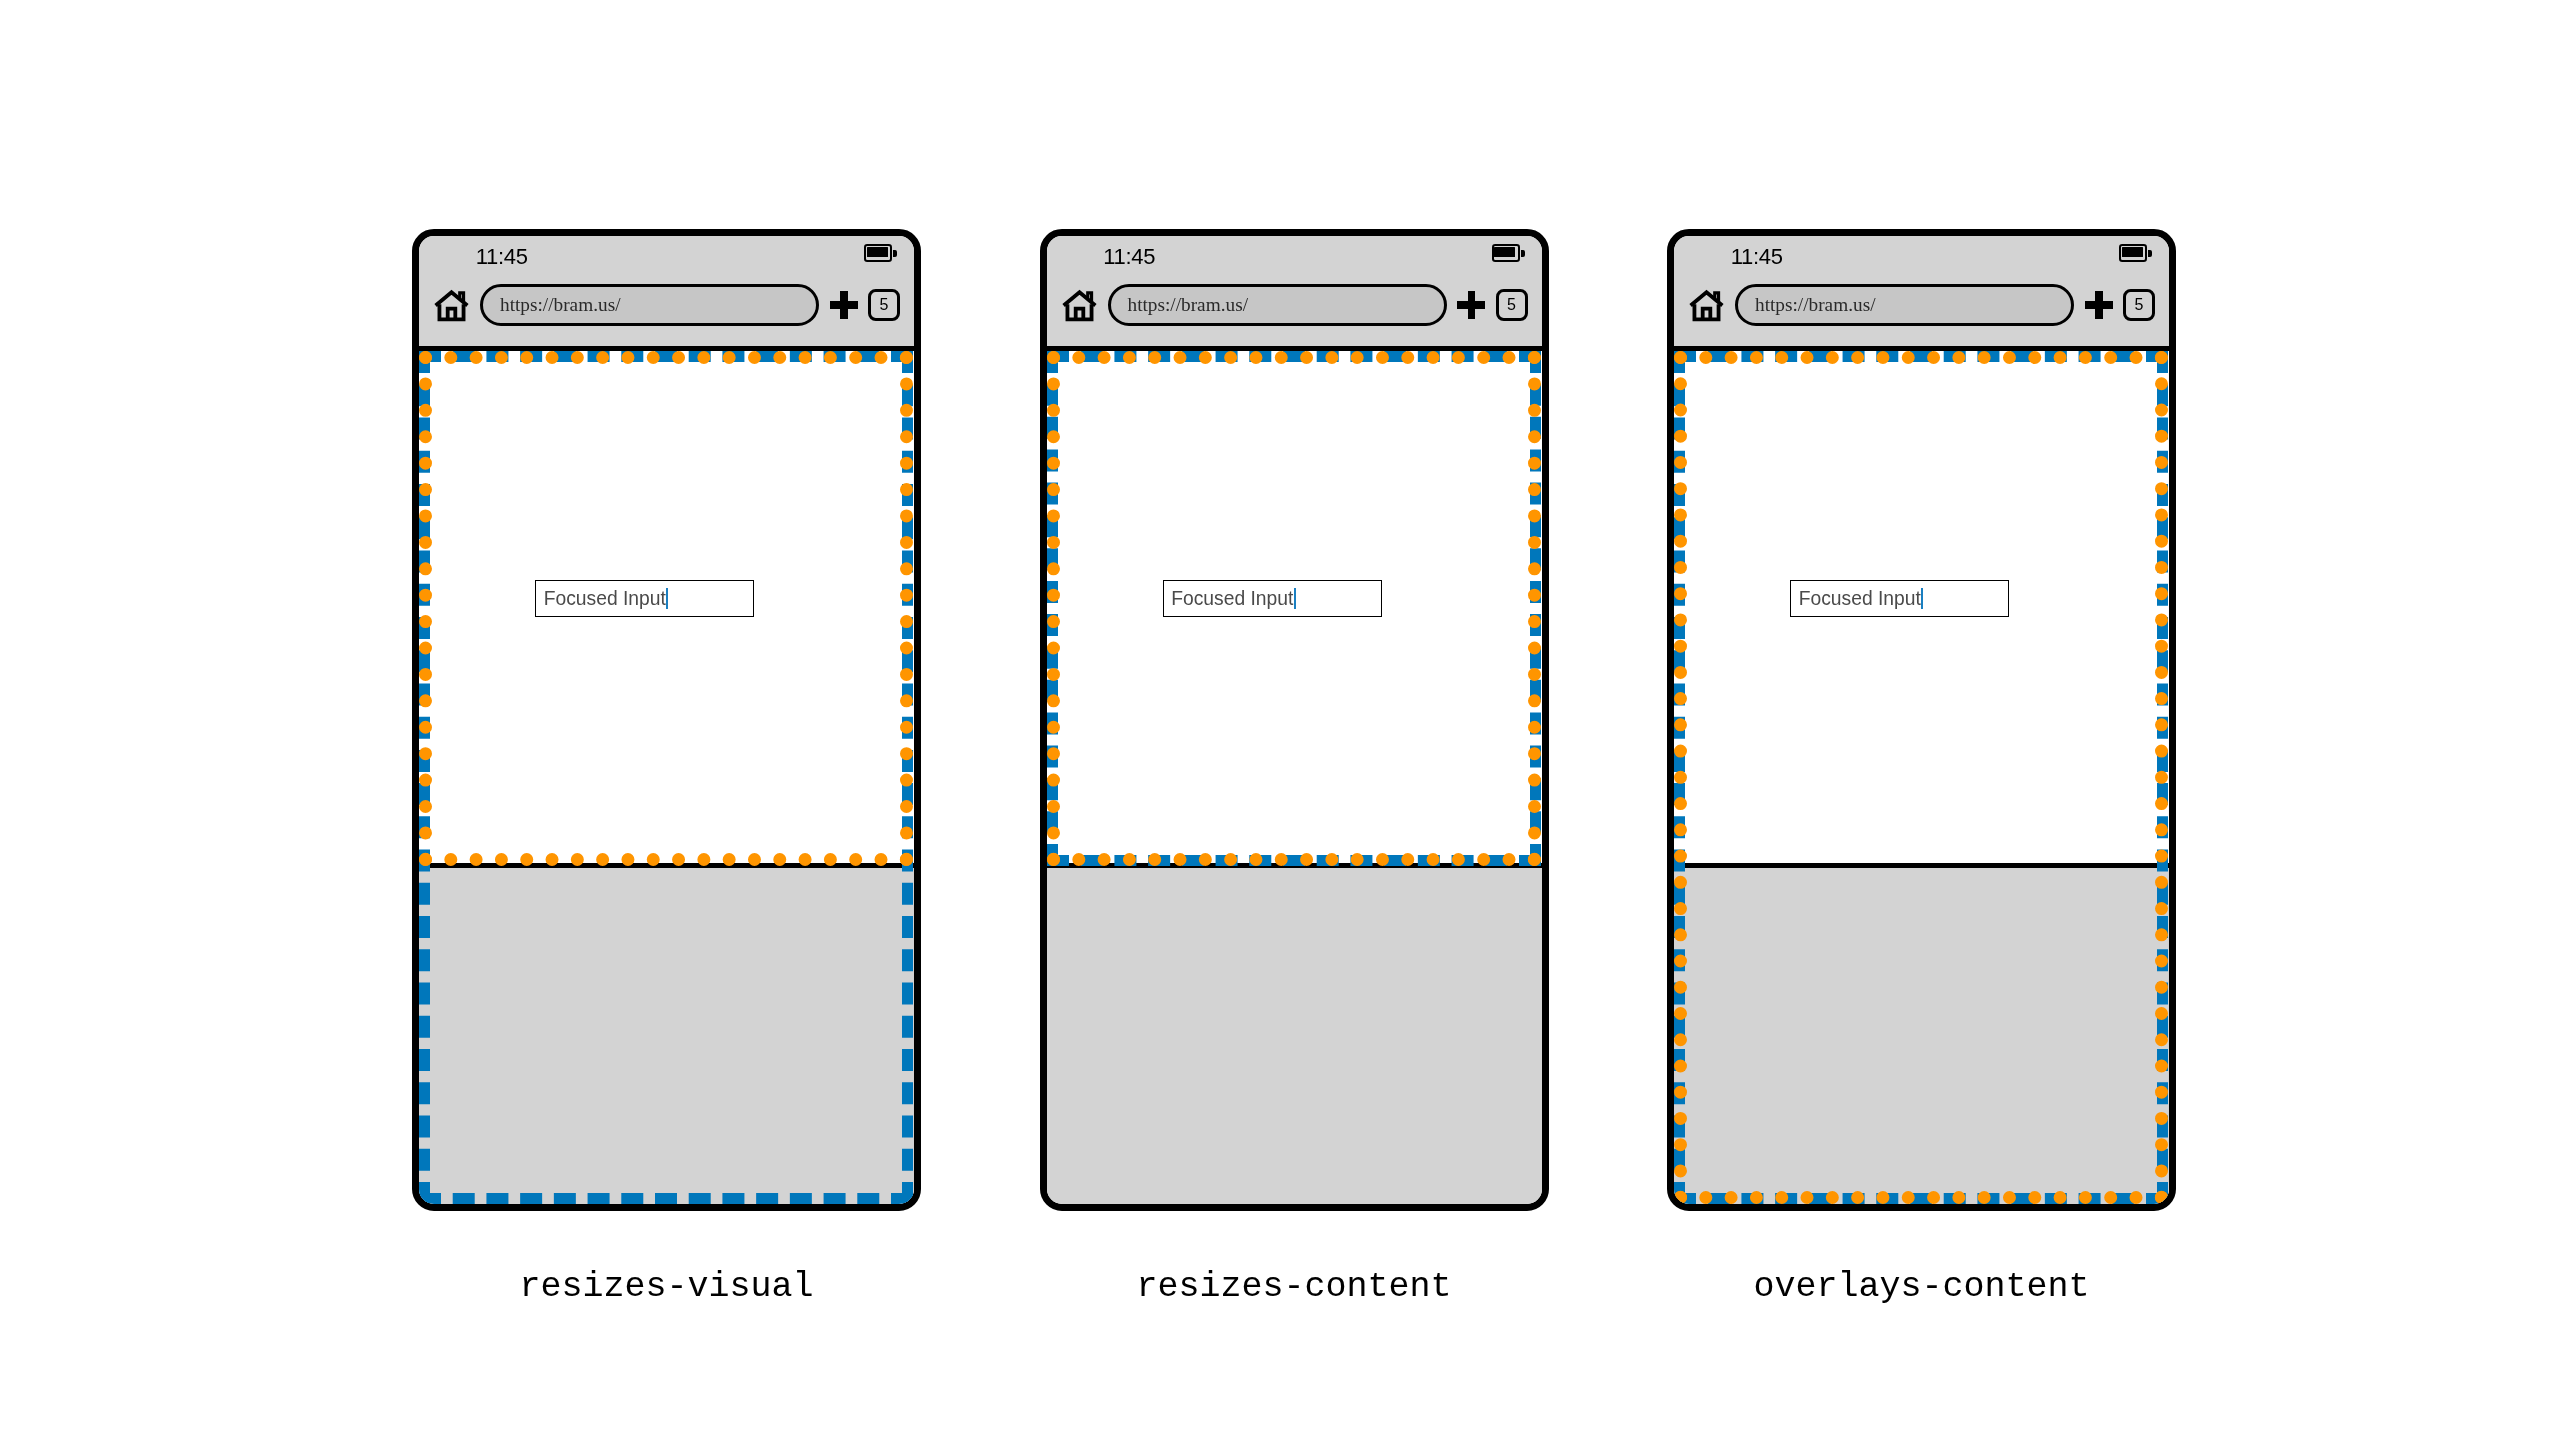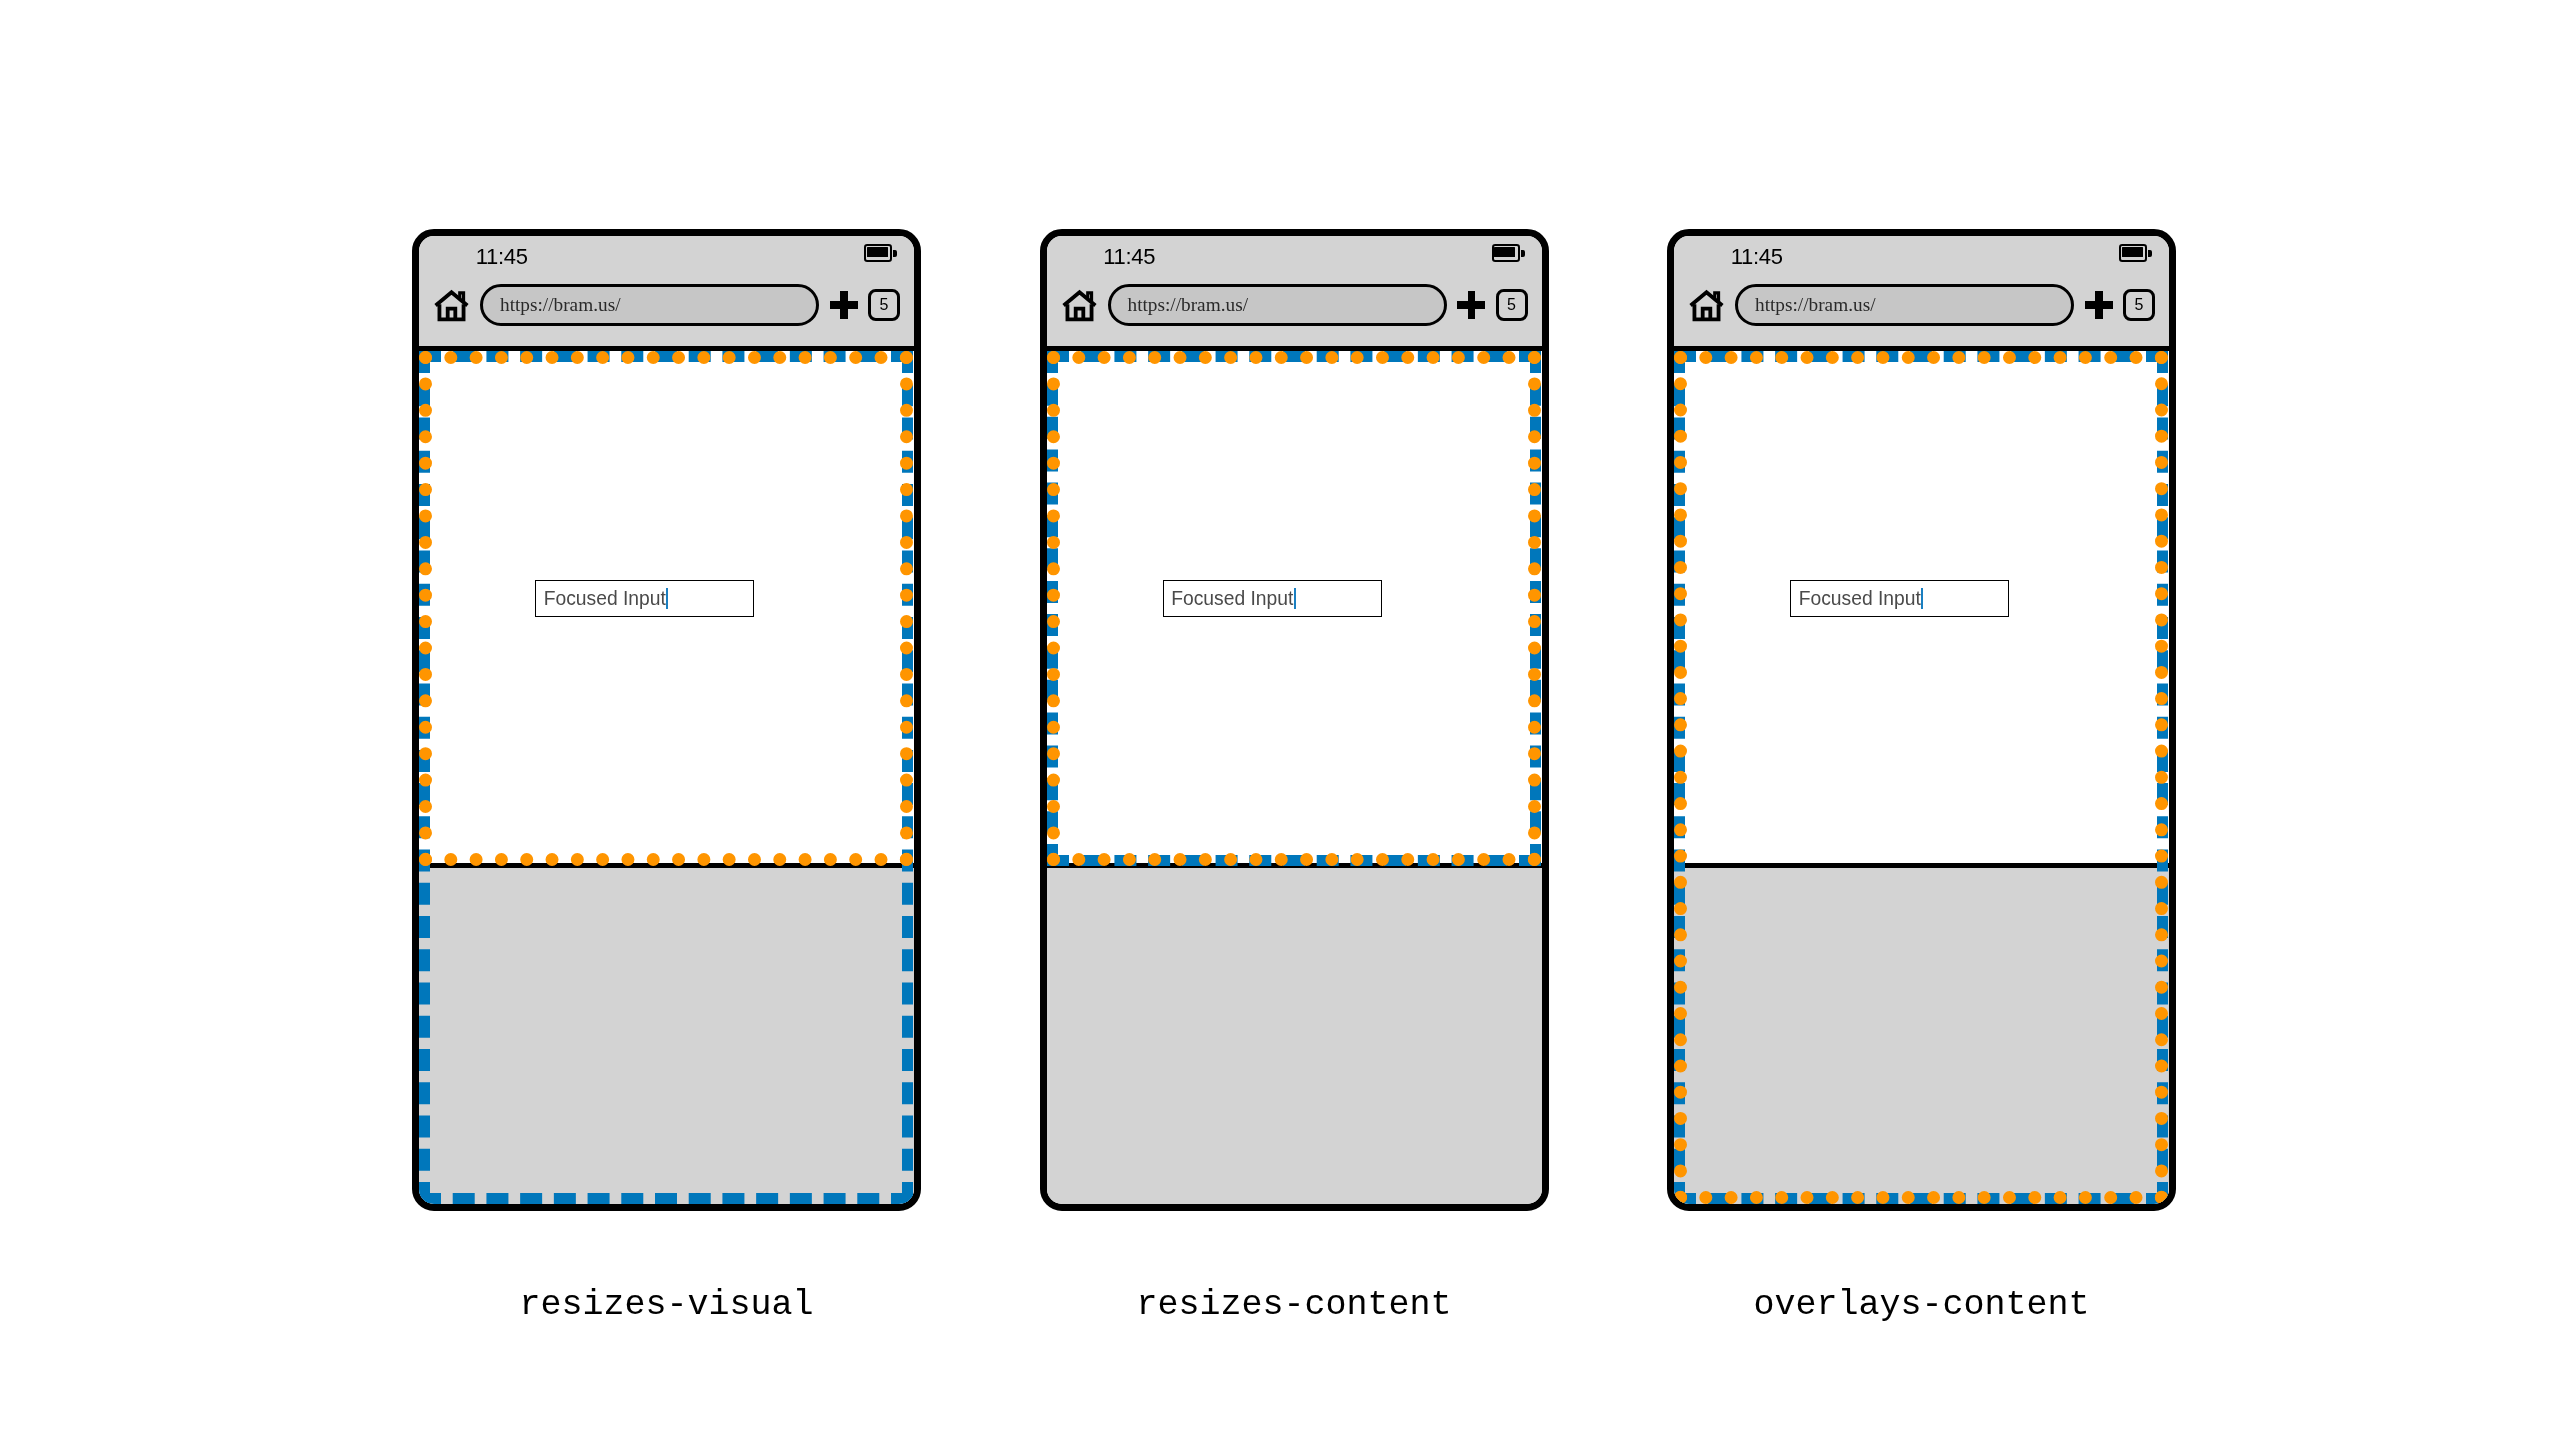--- a/index.html
+++ b/index.html
@@ -219,21 +219,21 @@
   }
   .vp-layout {
     border: 11.6px dashed #0077bb;
   }
   .vp-visual {
     border: 13px dotted #ff9500;
   }
 
   
   .caption {
-    margin-top: 74px;
+    margin-top: 56px;
     font-family: "Liberation Mono", monospace;
     font-size: 35px;
     color: #000000;
     letter-spacing: 0px;
     white-space: nowrap;
   }
 
   
   .focused-input {
     position: absolute;

